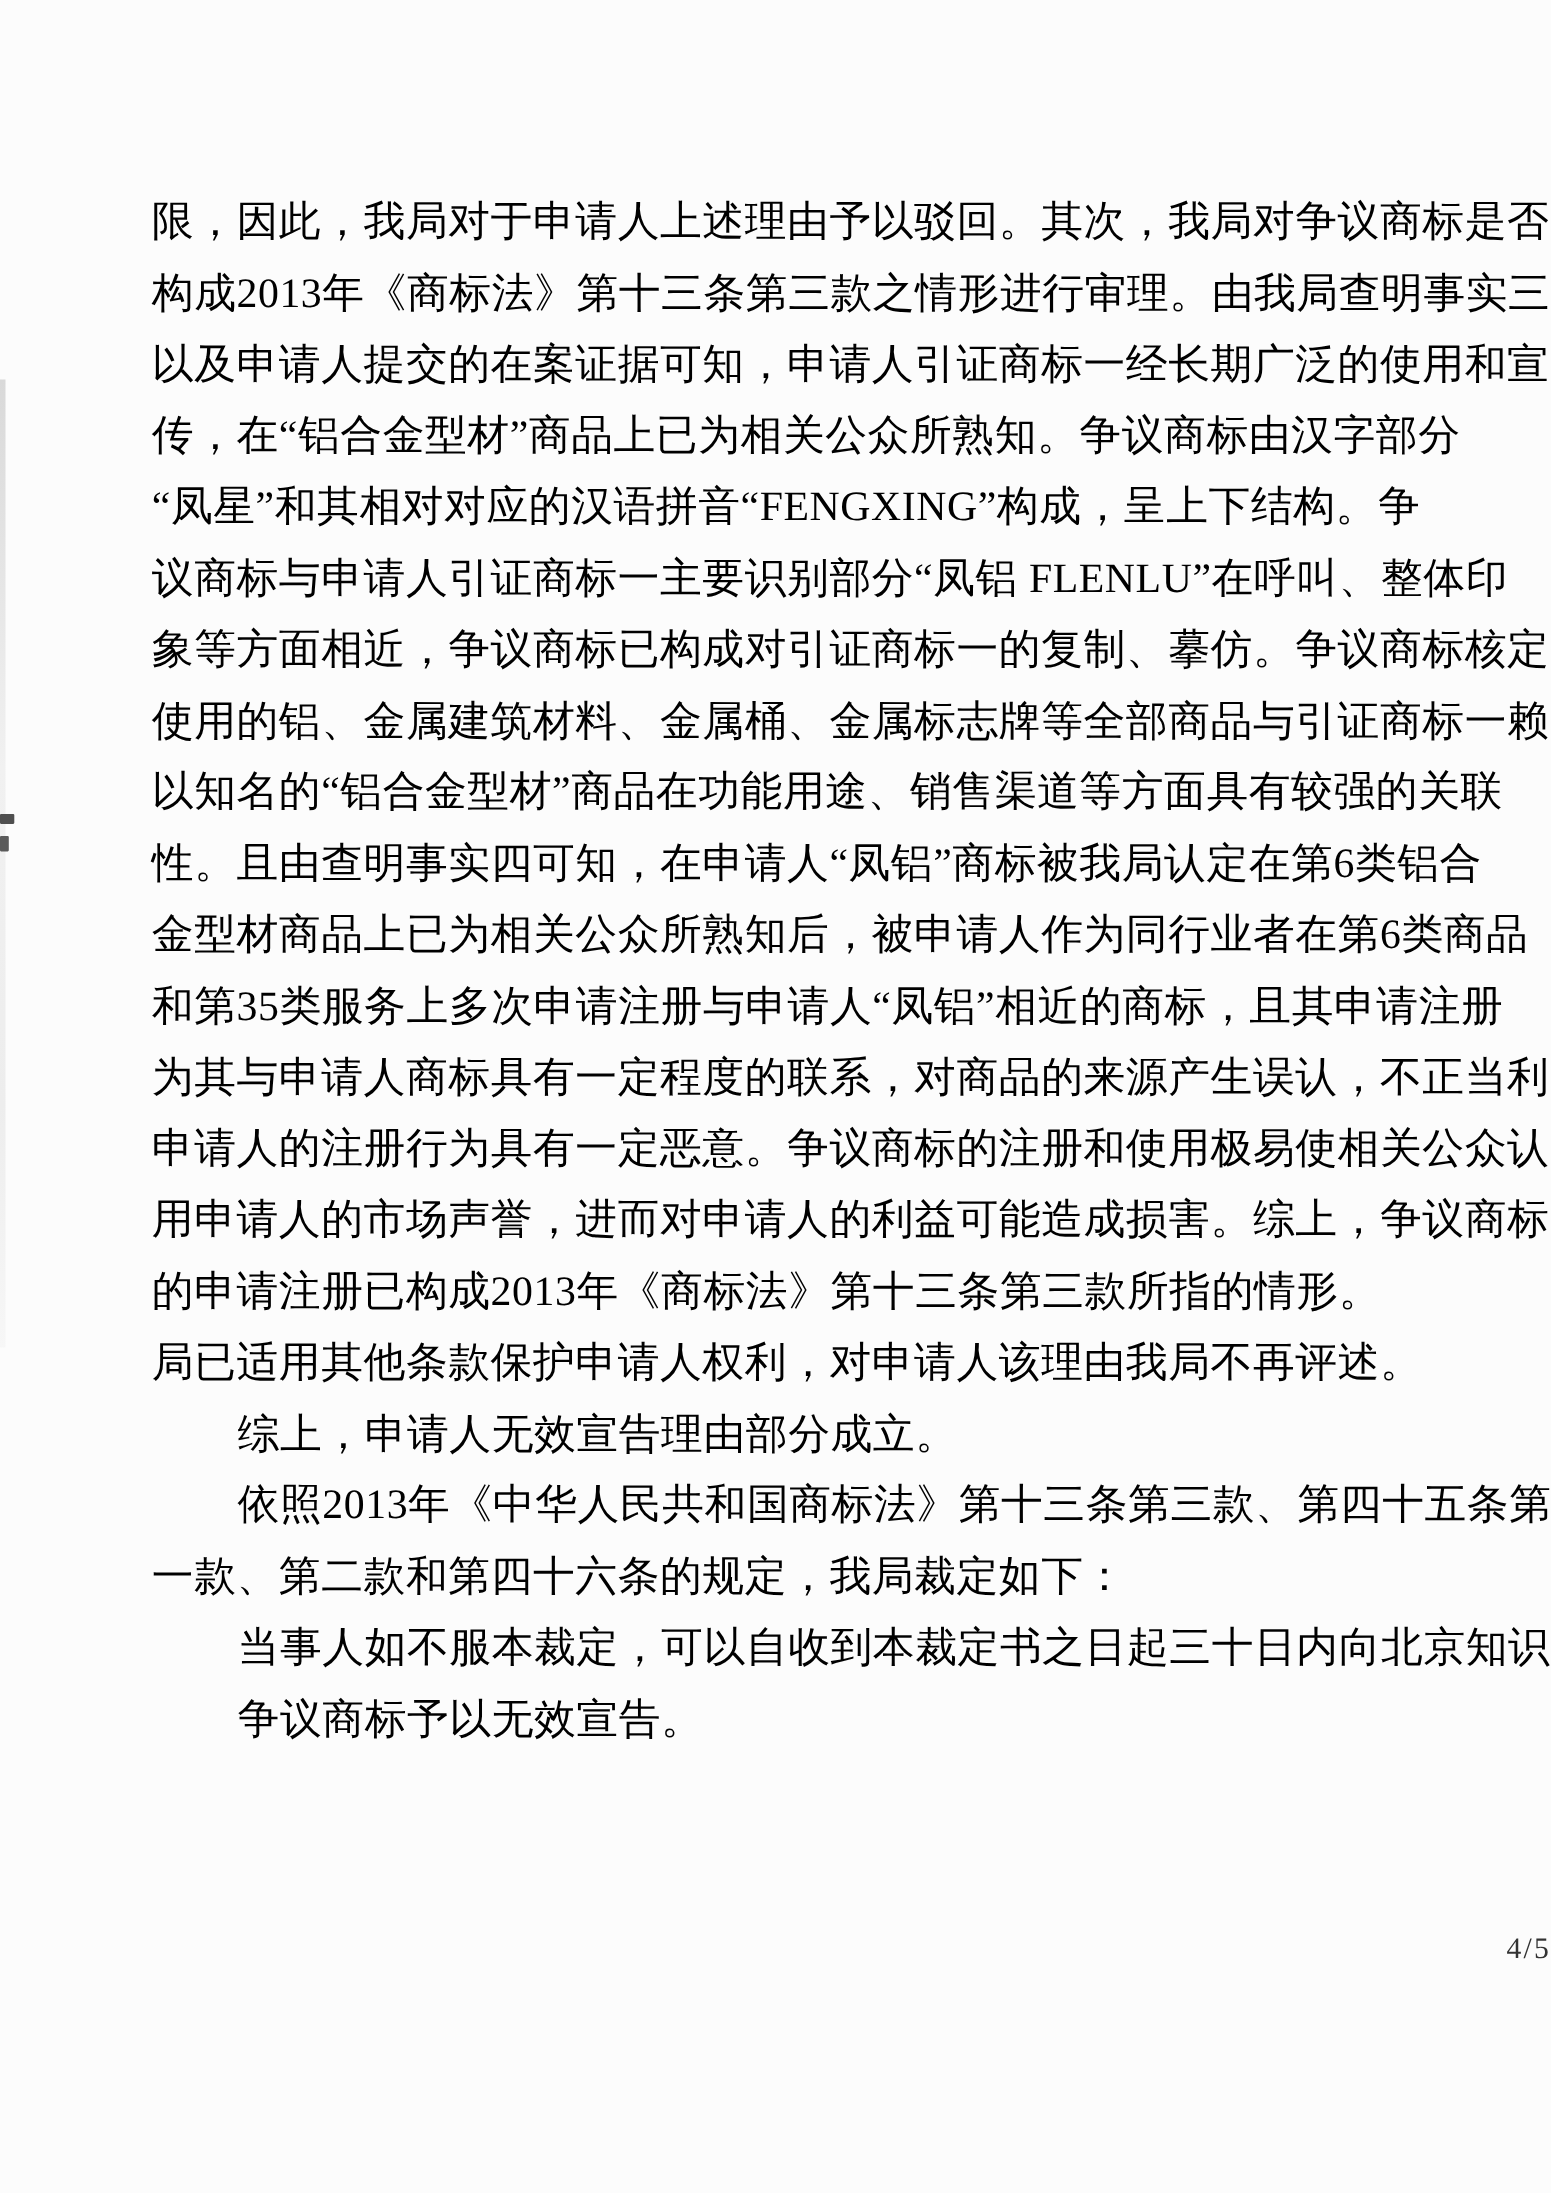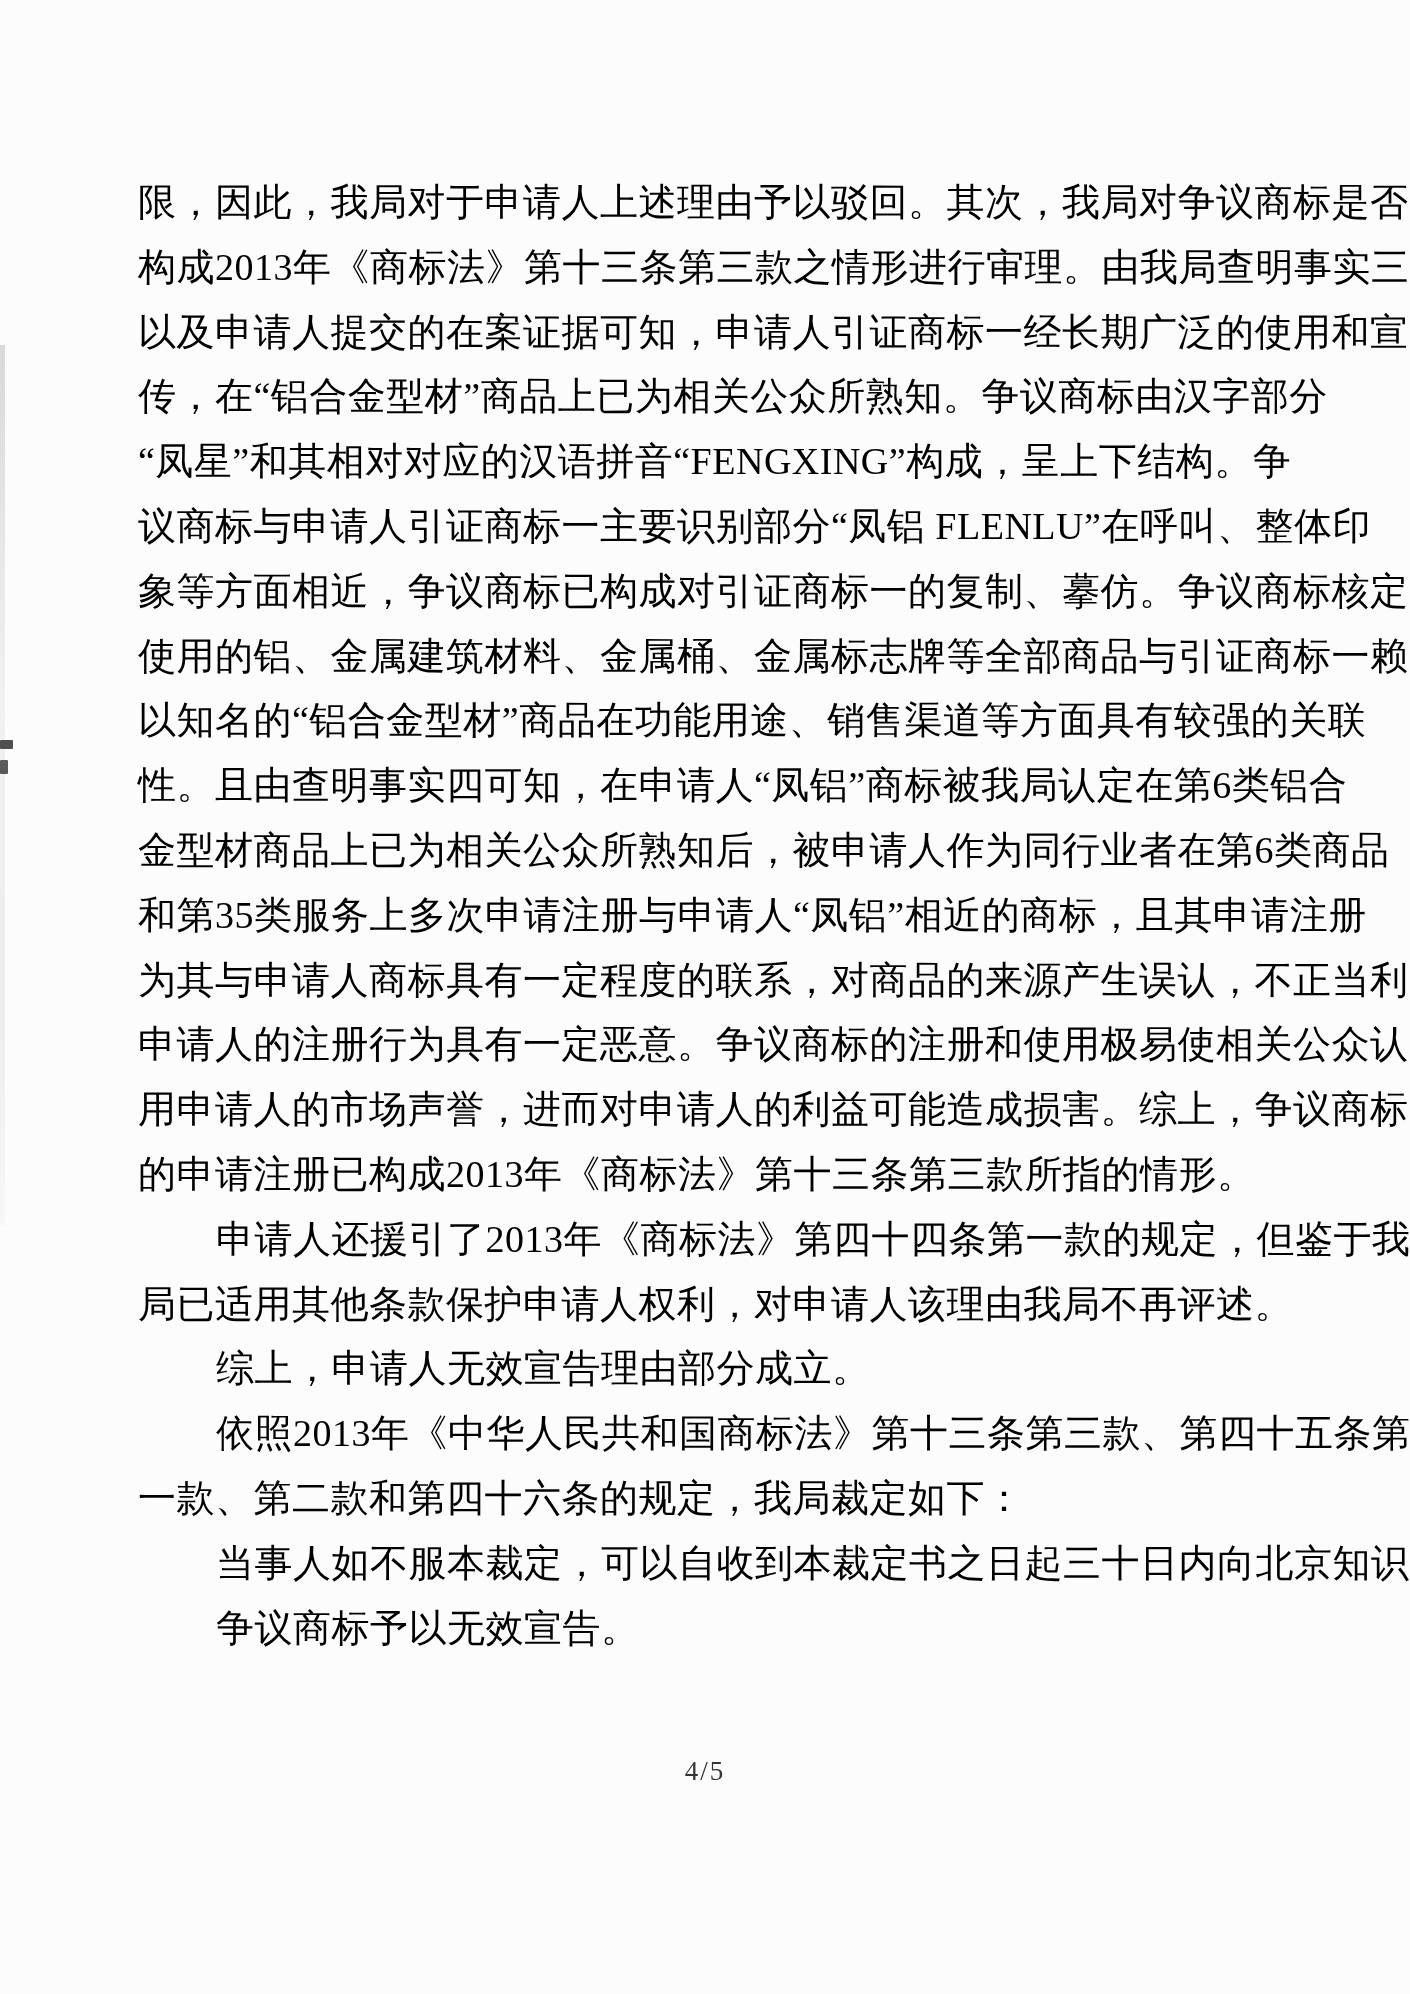--- a/index.html
+++ b/index.html
@@ -31,21 +31,21 @@
     color: #000000;
   }
   .line.indent {
     padding-left: 78px;
   }
   .footer {
     position: absolute;
     top: 1756px;
     left: 0;
     width: 1410px;
-    text-align: center;
+    text-align: right;
     font-size: 27px;
     letter-spacing: 2px;
     color: #333333;
   }
   
   .edge-line {
     position: absolute;
     left: 0;
     top: 345px;
     width: 5px;
@@ -90,21 +90,20 @@
     <div class="line">象等方面相近，争议商标已构成对引证商标一的复制、摹仿。争议商标核定</div>
     <div class="line">使用的铝、金属建筑材料、金属桶、金属标志牌等全部商品与引证商标一赖</div>
     <div class="line">以知名的“铝合金型材”商品在功能用途、销售渠道等方面具有较强的关联</div>
     <div class="line">性。且由查明事实四可知，在申请人“凤铝”商标被我局认定在第6类铝合</div>
     <div class="line">金型材商品上已为相关公众所熟知后，被申请人作为同行业者在第6类商品</div>
     <div class="line">和第35类服务上多次申请注册与申请人“凤铝”相近的商标，且其申请注册</div>
     <div class="line">为其与申请人商标具有一定程度的联系，对商品的来源产生误认，不正当利</div>
     <div class="line">申请人的注册行为具有一定恶意。争议商标的注册和使用极易使相关公众认</div>
     <div class="line">用申请人的市场声誉，进而对申请人的利益可能造成损害。综上，争议商标</div>
     <div class="line">的申请注册已构成2013年《商标法》第十三条第三款所指的情形。</div>
-    <div class="line indent">申请人还援引了2013年《商标法》第四十四条第一款的规定，但鉴于我</div>
     <div class="line">局已适用其他条款保护申请人权利，对申请人该理由我局不再评述。</div>
     <div class="line indent">综上，申请人无效宣告理由部分成立。</div>
     <div class="line indent">依照2013年《中华人民共和国商标法》第十三条第三款、第四十五条第</div>
     <div class="line">一款、第二款和第四十六条的规定，我局裁定如下：</div>
     <div class="line indent">当事人如不服本裁定，可以自收到本裁定书之日起三十日内向北京知识</div>
     <div class="line indent">争议商标予以无效宣告。</div>
   </div>
 
   <div class="footer">4/5</div>
 

